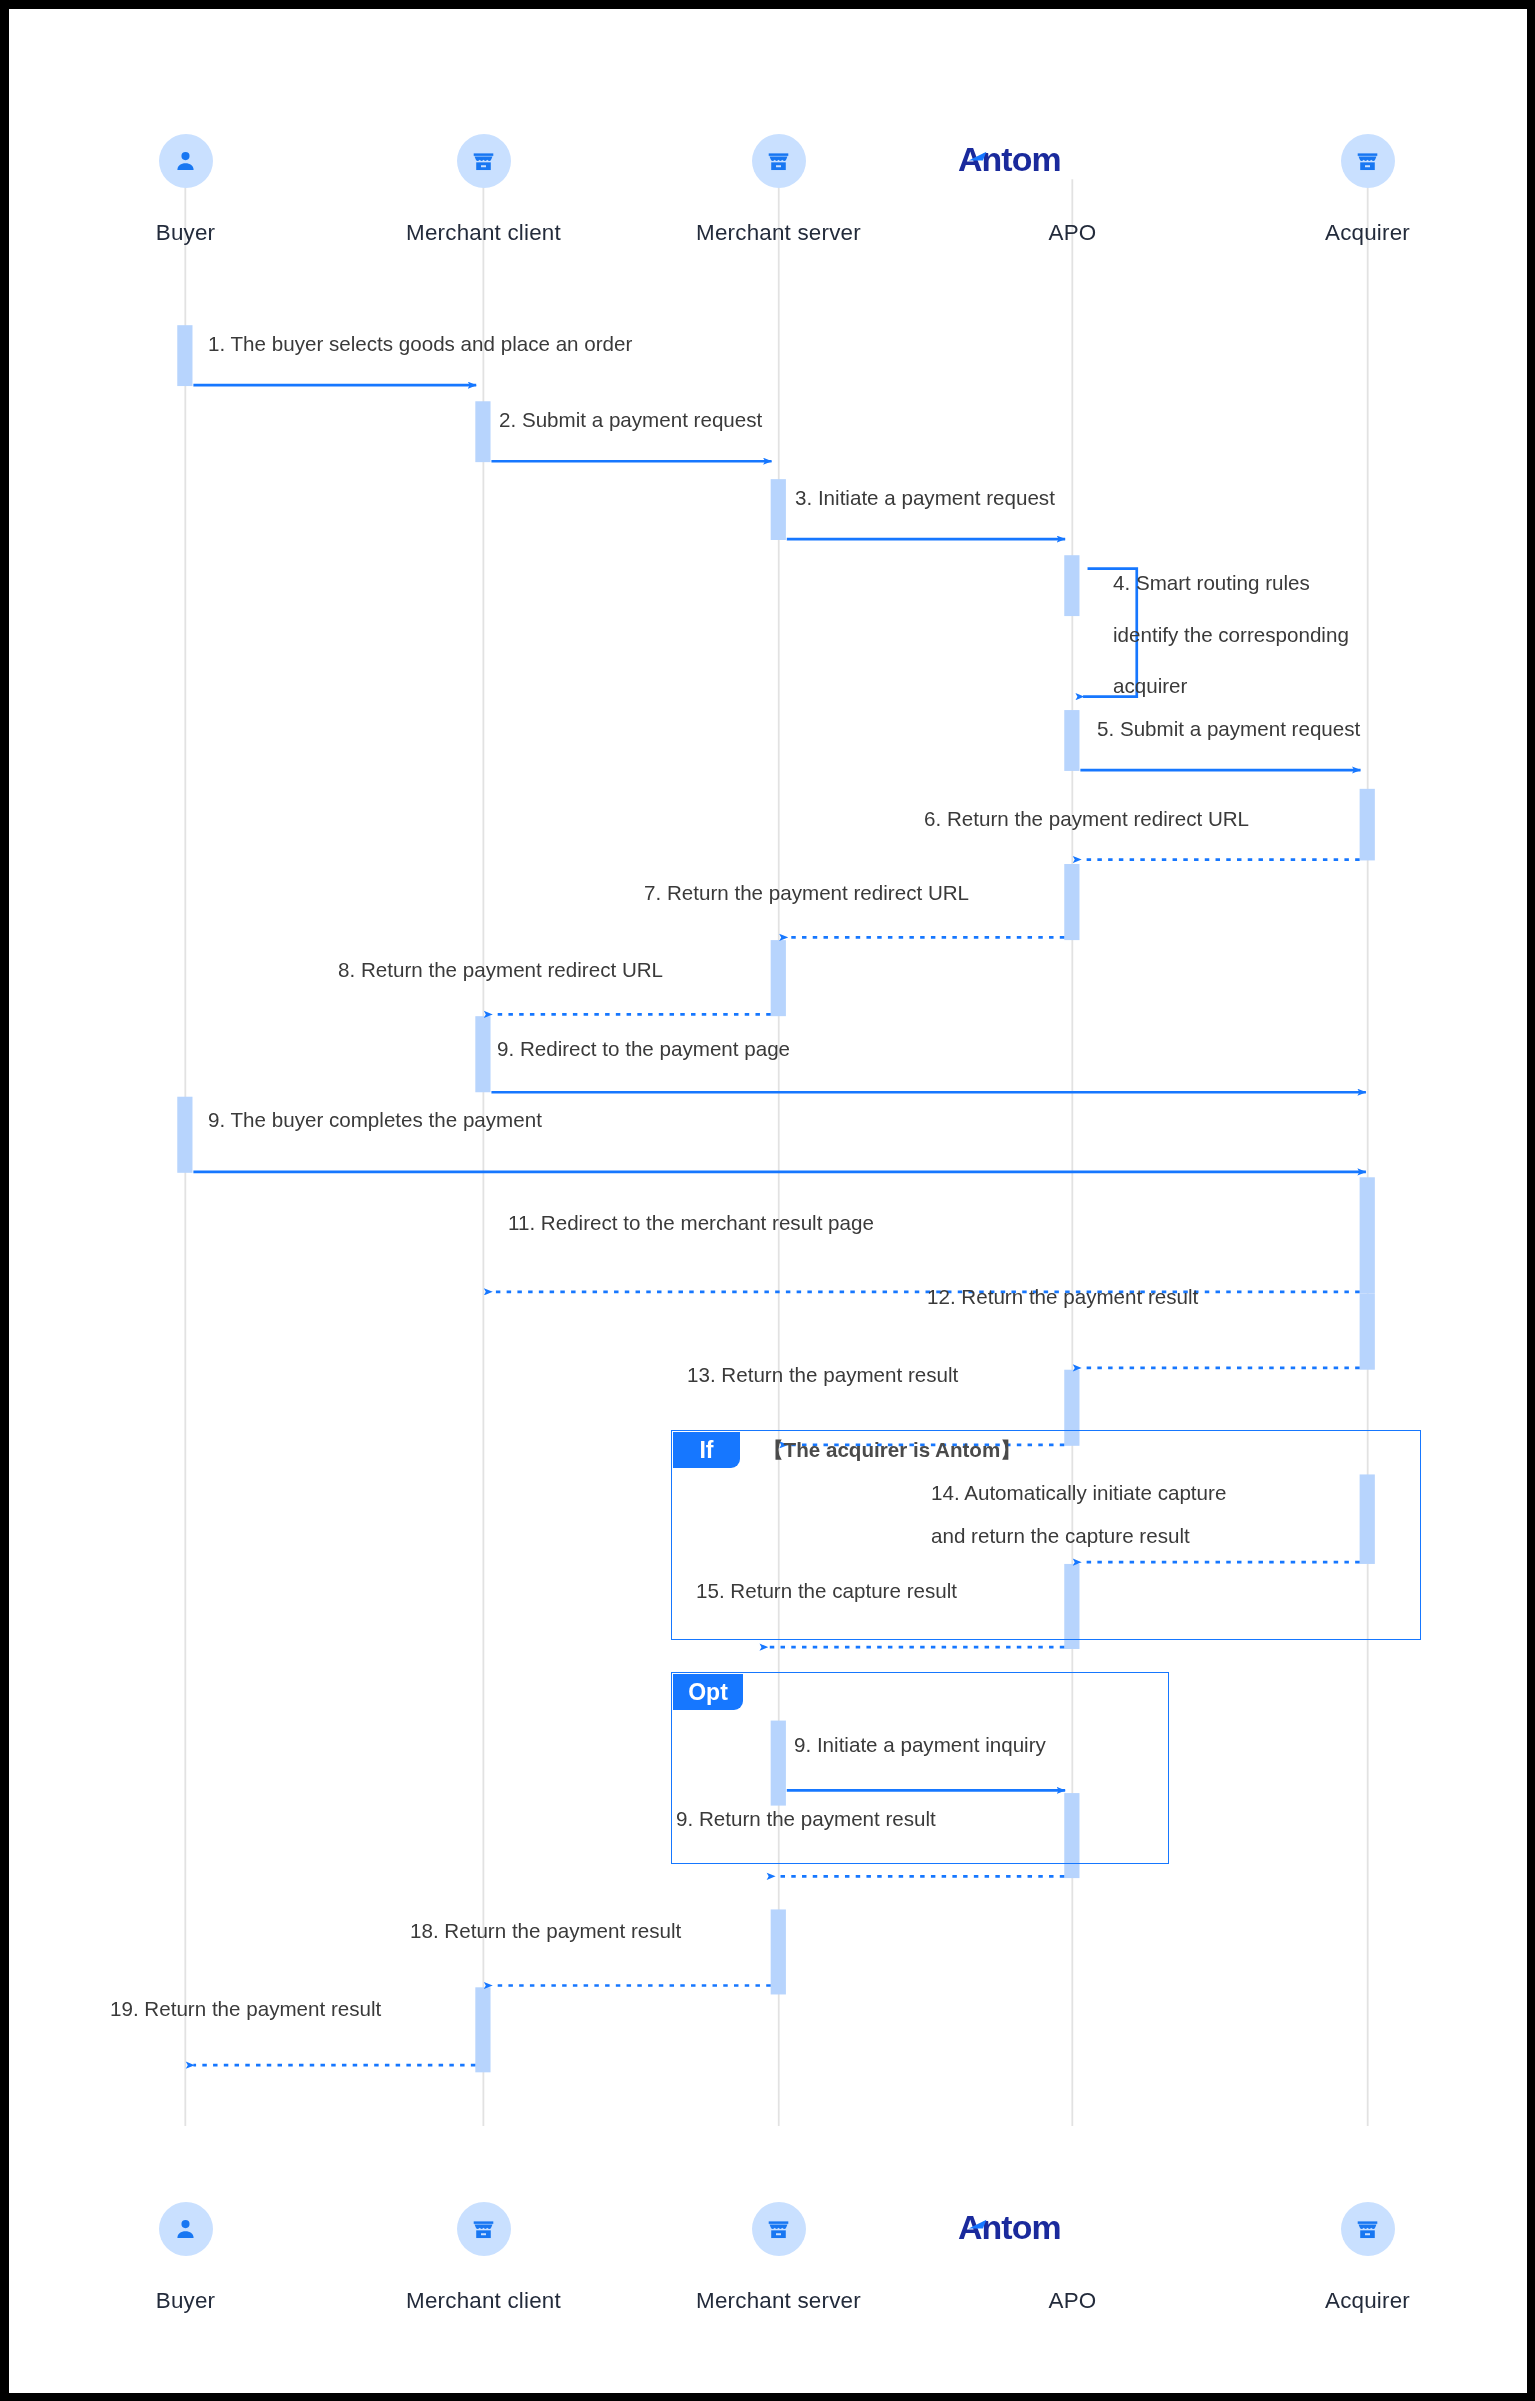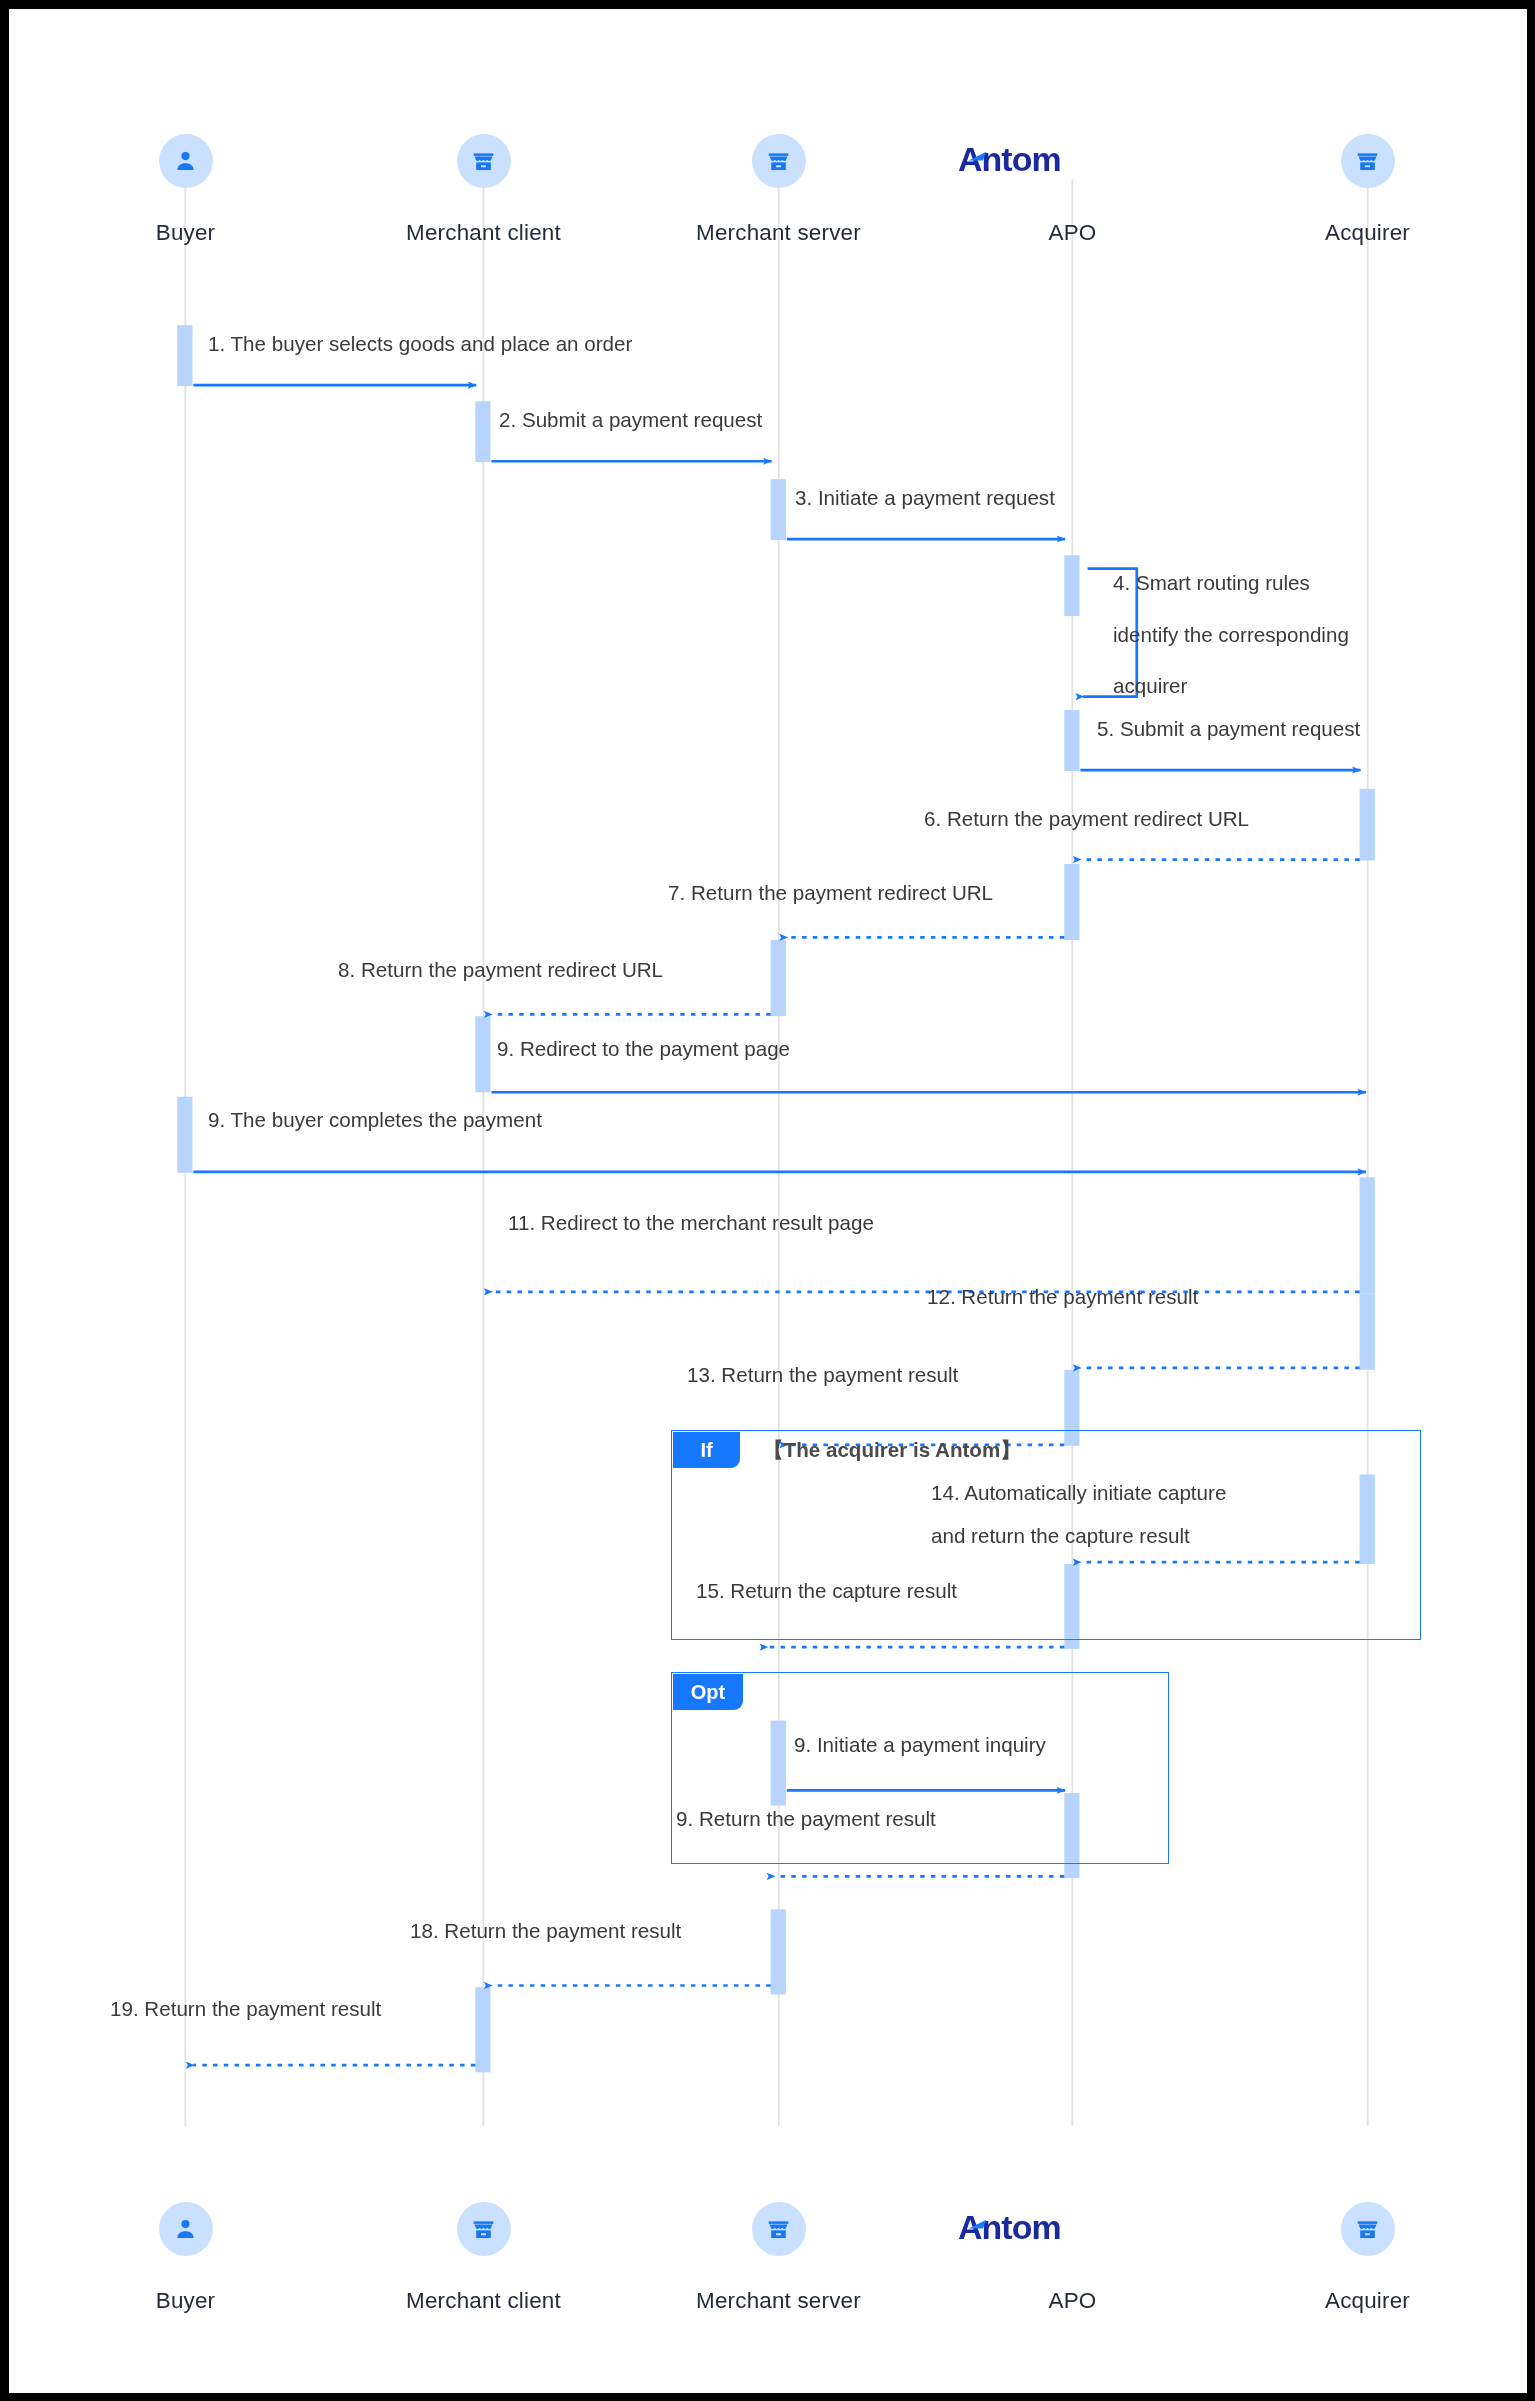--- a/index.html
+++ b/index.html
@@ -44,21 +44,21 @@
     font-size:20.6px;color:#3a3a3a;
     white-space:nowrap;
     line-height:1.28;
   }
 
   
   .frag{position:absolute;border:1.8px solid #1677ff;box-sizing:border-box;background:transparent;}
   .frag-tag{
     position:absolute;
     background:#1677ff;color:#fff;
-    font-size:20px;font-weight:bold;
+    font-size:23px;font-weight:bold;
     border-radius:0 0 9px 0;
     display:flex;align-items:center;justify-content:center;
     box-sizing:border-box;
   }
   .frag-cond{
     position:absolute;
     font-size:20.6px;font-weight:bold;color:#4a4a4a;
     white-space:nowrap;
   }
 </style>
@@ -188,21 +188,21 @@
     </div>
 
     <div class="msg-label" style="left:199px;top:322px;">1. The buyer selects goods and place an order</div>
     <div class="msg-label" style="left:490px;top:398px;">2. Submit a payment request</div>
     <div class="msg-label" style="left:786px;top:476px;">3. Initiate a payment request</div>
     <div class="msg-label" style="left:1104px;top:561px;">4. Smart routing rules</div>
     <div class="msg-label" style="left:1104px;top:613px;">identify the corresponding</div>
     <div class="msg-label" style="left:1104px;top:664px;">acquirer</div>
     <div class="msg-label" style="left:1088px;top:707px;">5. Submit a payment request</div>
     <div class="msg-label" style="left:915px;top:797px;">6. Return the payment redirect URL</div>
-    <div class="msg-label" style="left:635px;top:871px;margin-left:24px;">7. Return the payment redirect URL</div>
+    <div class="msg-label" style="left:635px;top:871px;">7. Return the payment redirect URL</div>
     <div class="msg-label" style="left:329px;top:948px;">8. Return the payment redirect URL</div>
     <div class="msg-label" style="left:488px;top:1027px;">9. Redirect to the payment page</div>
     <div class="msg-label" style="left:199px;top:1098px;">9. The buyer completes the payment</div>
     <div class="msg-label" style="left:499px;top:1201px;">11. Redirect to the merchant result page</div>
     <div class="msg-label" style="left:918px;top:1275px;">12. Return the payment result</div>
     <div class="msg-label" style="left:678px;top:1353px;">13. Return the payment result</div>
     <div class="msg-label" style="left:922px;top:1471px;">14. Automatically initiate capture</div>
     <div class="msg-label" style="left:922px;top:1514px;">and return the capture result</div>
     <div class="msg-label" style="left:687px;top:1569px;">15. Return the capture result</div>
     <div class="msg-label" style="left:785px;top:1723px;">9. Initiate a payment inquiry</div>

